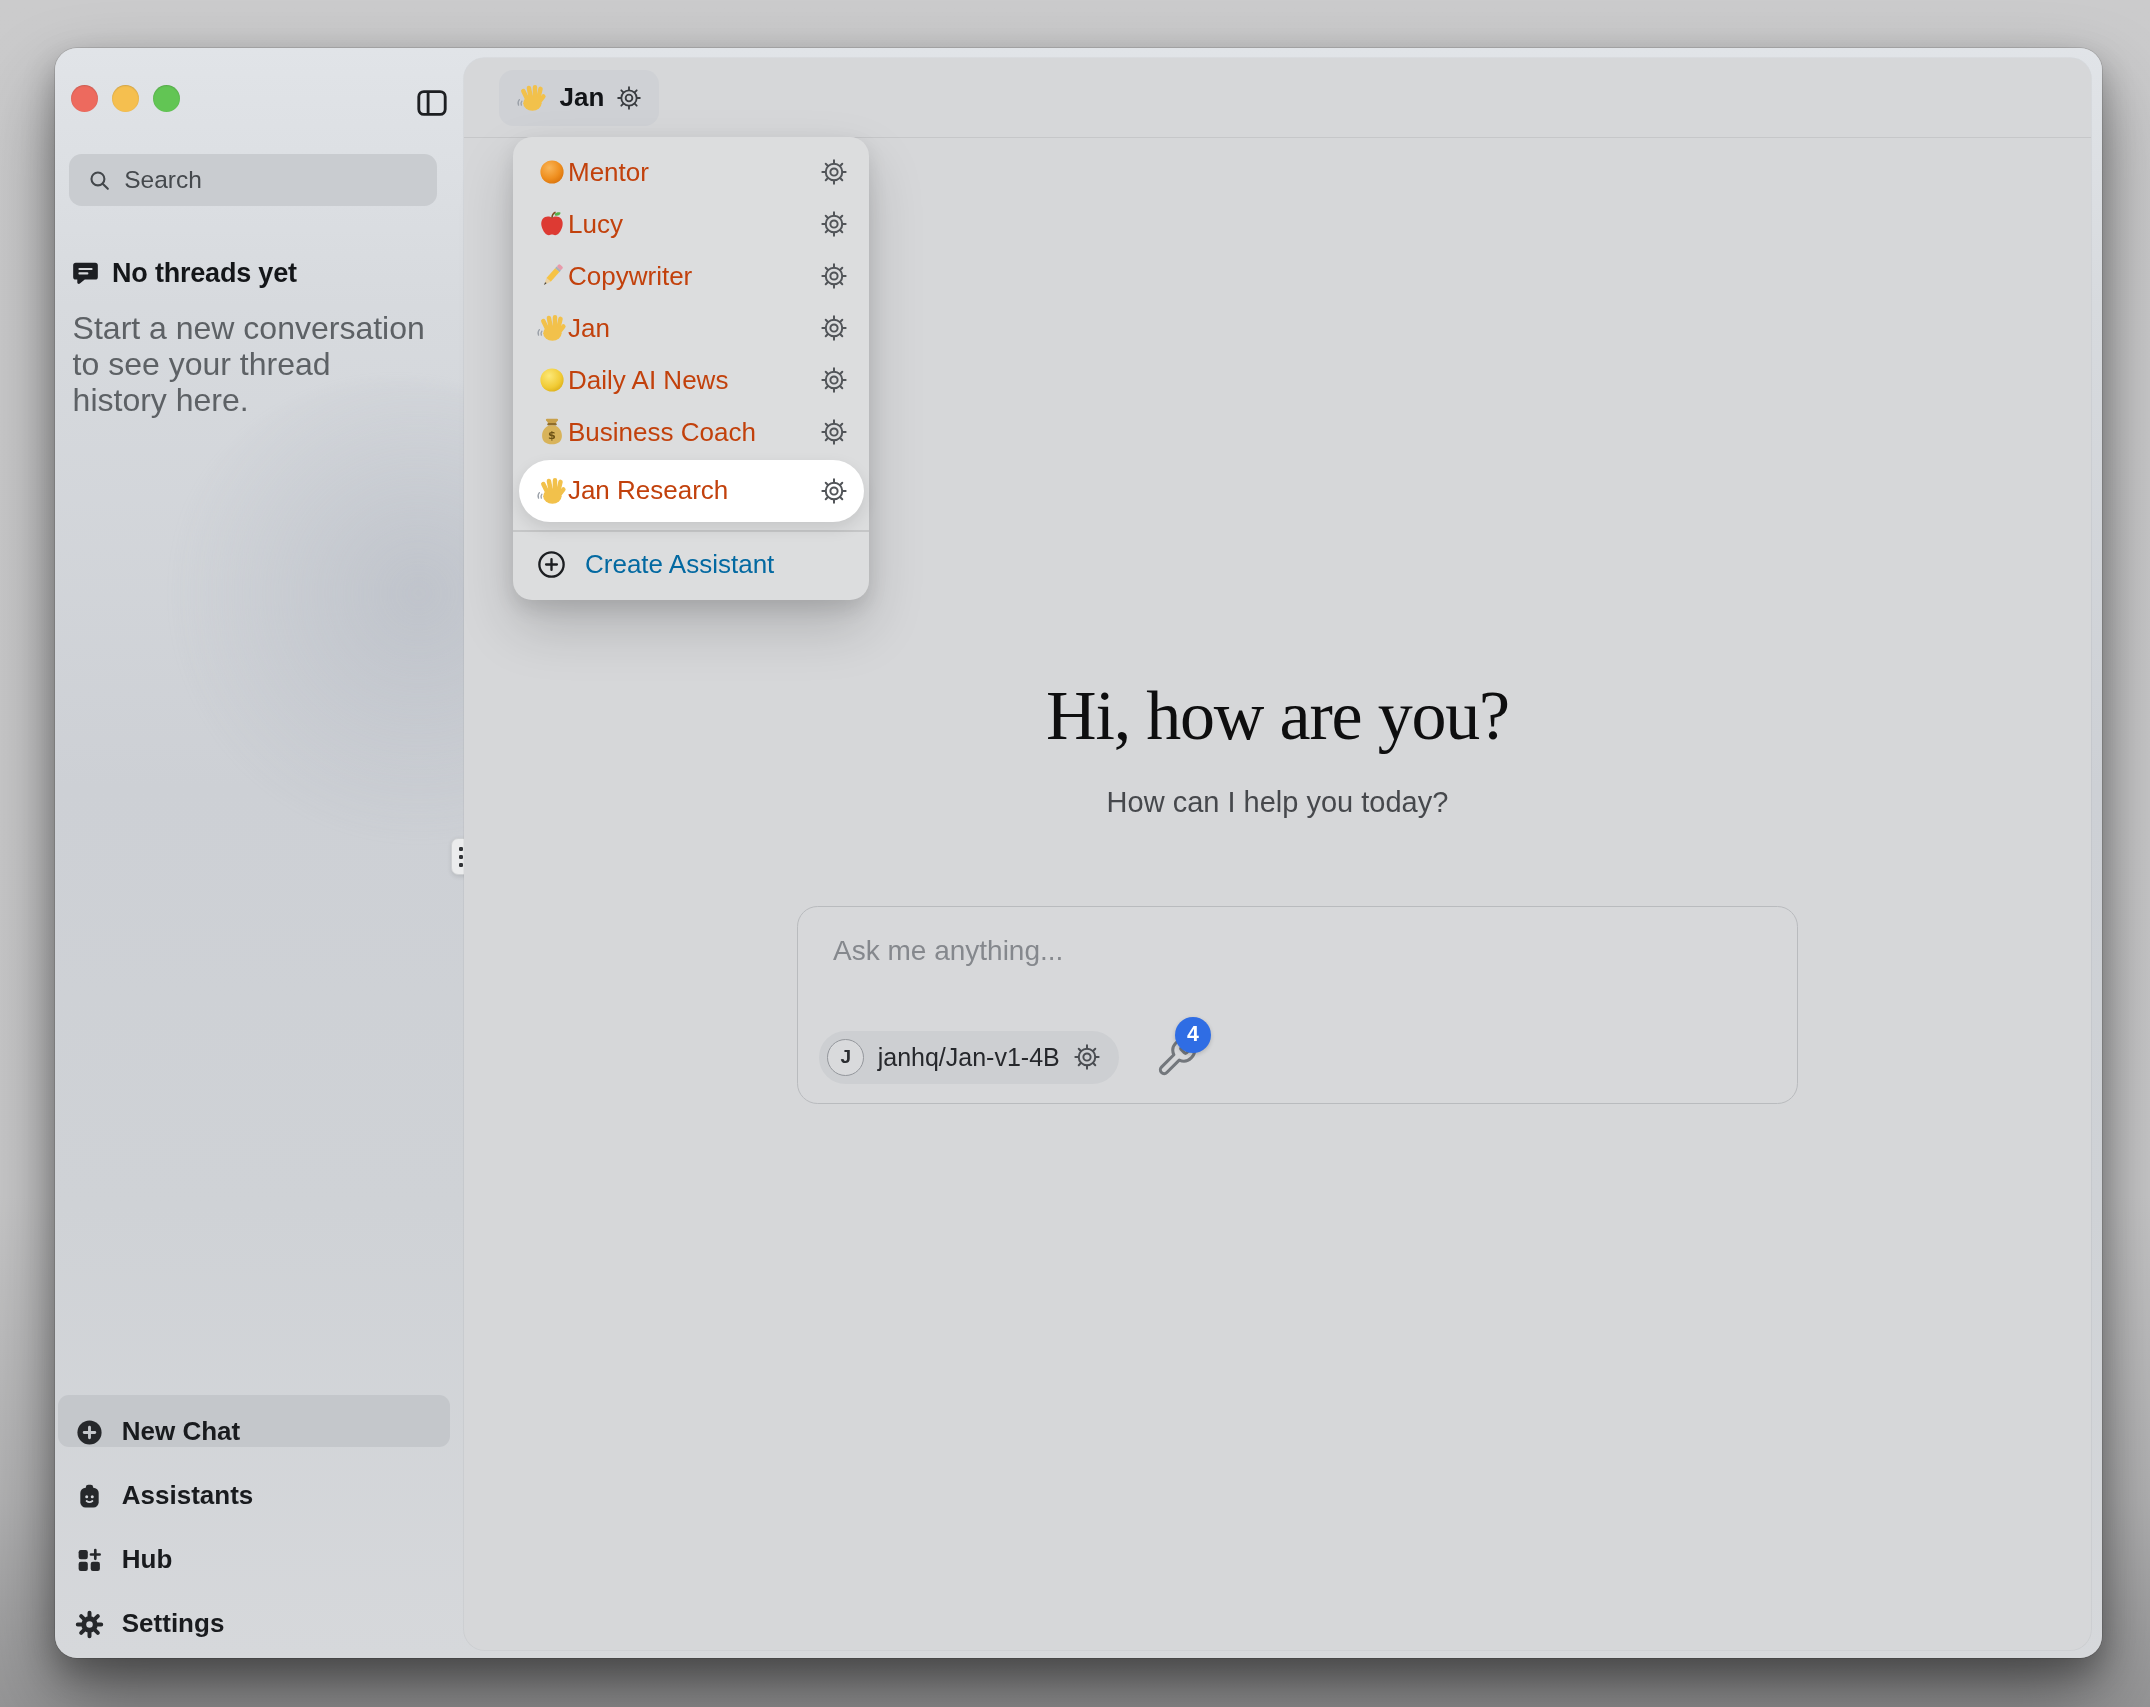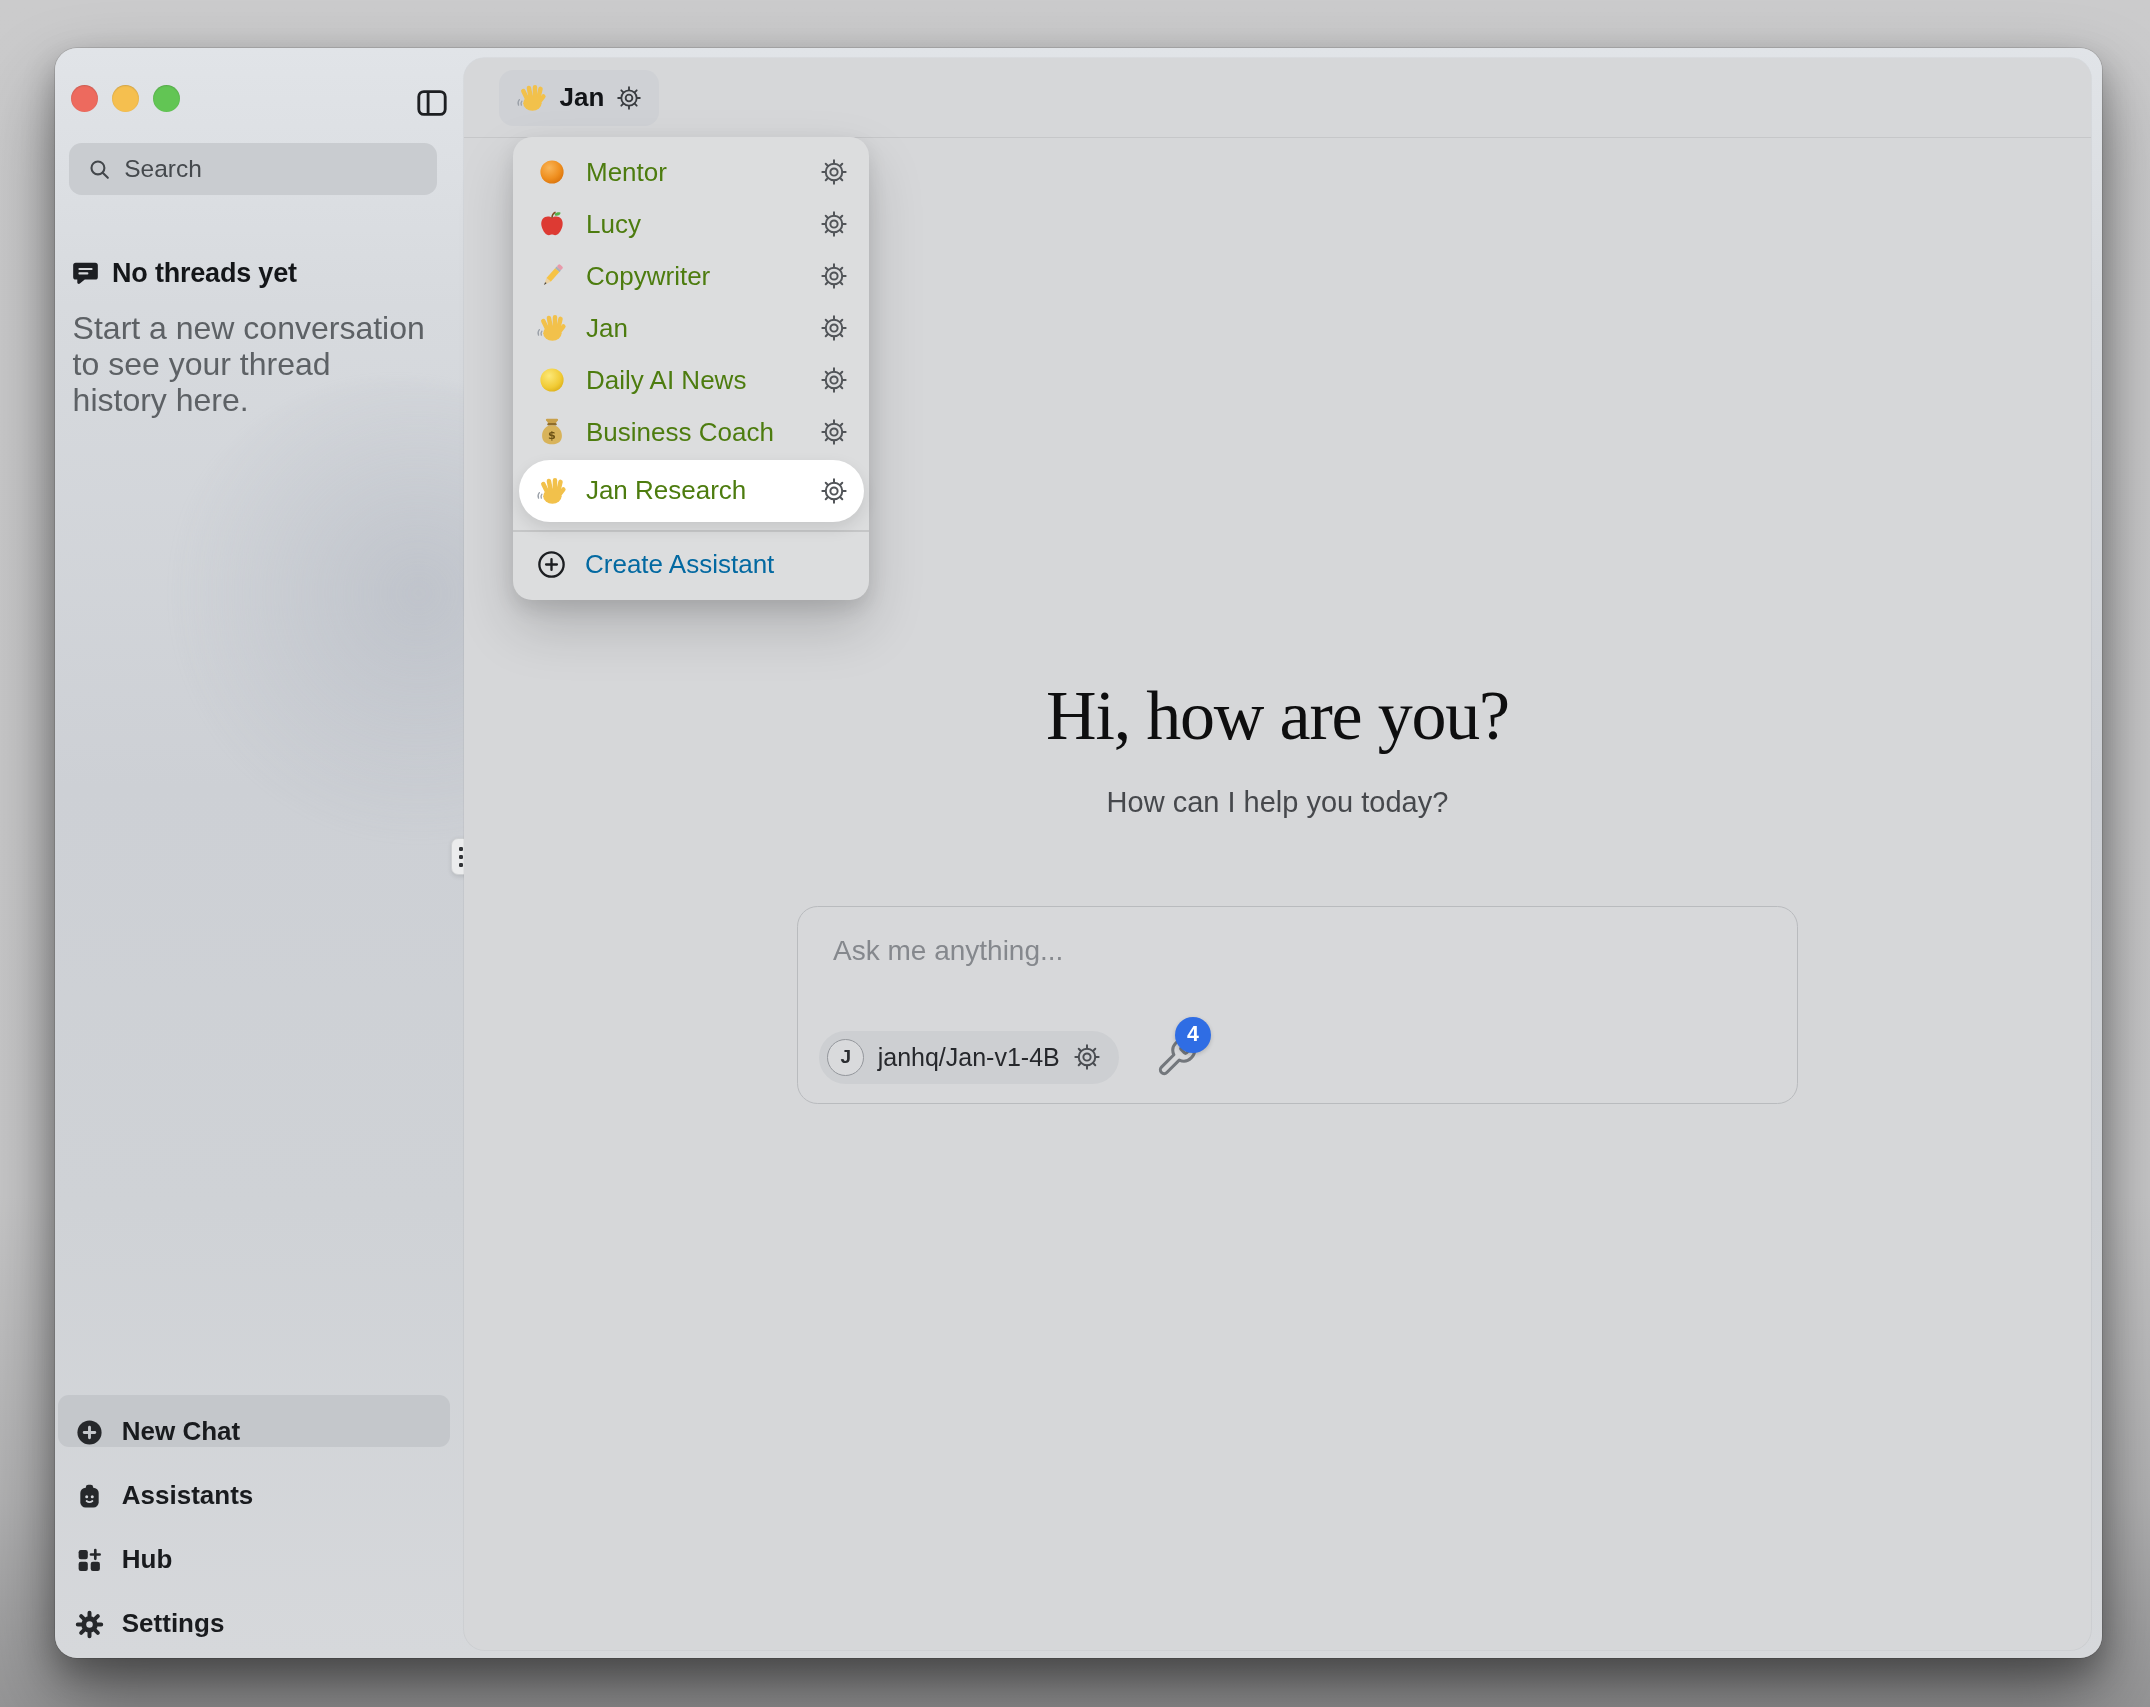--- a/index.html
+++ b/index.html
@@ -31,21 +31,21 @@
   .tl.red    { background:#ed6a5e; }
   .tl.yellow { background:#f5bf4f; }
   .tl.green  { background:#62c554; }
   
   .sidebar-toggle {
     position:absolute; left:357px; top:35px; width:40px; height:43px;
     background:none; border:none; padding:0; color:#1d1f22; cursor:pointer;
   }
   .sidebar-toggle svg { width:36px; height:40px; }
   .search {
-    position:absolute; left:14.2px; top:95px; width:368px; height:52px;
+    position:absolute; left:14.2px; top:106px; width:368px; height:52px;
     border-radius:12.6px; background:#c9ccd0; display:flex; align-items:center;
     gap:12.6px; padding-left:17.4px; box-sizing:border-box; color:#43474b; cursor:text;
   }
   .search svg { width:25px; height:25px; flex:0 0 auto; }
   .search .ph { font-size:24.5px; color:#45494d; }
   .empty { position:absolute; left:16px; top:210px; width:357px; }
   .empty-head { display:flex; align-items:center; gap:12px; color:#17191c; }
   .empty-head svg { width:29px; height:29px; }
   .empty-title { font-size:27px; font-weight:700; color:#141619; letter-spacing:-0.2px; }
   .empty-desc { margin:21.3px 0 0 1.6px; font-size:32px; line-height:36px; color:#5d6165; }
@@ -79,22 +79,22 @@
   }
   .assistant-pill .gear { width:26px; height:26px; color:#3a3d41; }
   .emoji { width:32px; height:32px; flex:0 0 auto; }
   
   .menu {
     position:absolute; left:49px; top:79px; width:356px;
     background:#dcddde; border-radius:19px; padding:9.5px 0 11px; box-sizing:border-box;
     box-shadow:0 27px 55px rgba(0,0,0,.17), 0 8px 19px rgba(0,0,0,.10);
   }
   .menu-item {
-    height:52px; display:flex; align-items:center; gap:18px; padding:0 20.6px 0 23px;
-    font-size:26px; font-weight:500; color:#4d7c0f; cursor:pointer;
+    height:52px; display:flex; align-items:center; padding:0 20.6px 0 23px;
+    font-size:26px; font-weight:500; color:#c2410c; cursor:pointer;
   }
   .menu-item .label { flex:1; }
   .menu-item .gear { width:28px; height:28px; color:#515458; flex:0 0 auto; cursor:pointer; }
   .menu-item.highlighted {
     background:#ffffff; height:62px; border-radius:32px; margin:1.6px 5.5px;
     padding:0 16px 0 17.4px; box-shadow:0 6.3px 16px rgba(0,0,0,.10);justify-content:flex-end;
   }
   .menu-divider { height:1.6px; background:rgba(0,0,0,.10); margin:8.7px 0 8px; }
   .menu-create {
     height:49px; display:flex; align-items:center; gap:18px; padding:0 23px;

